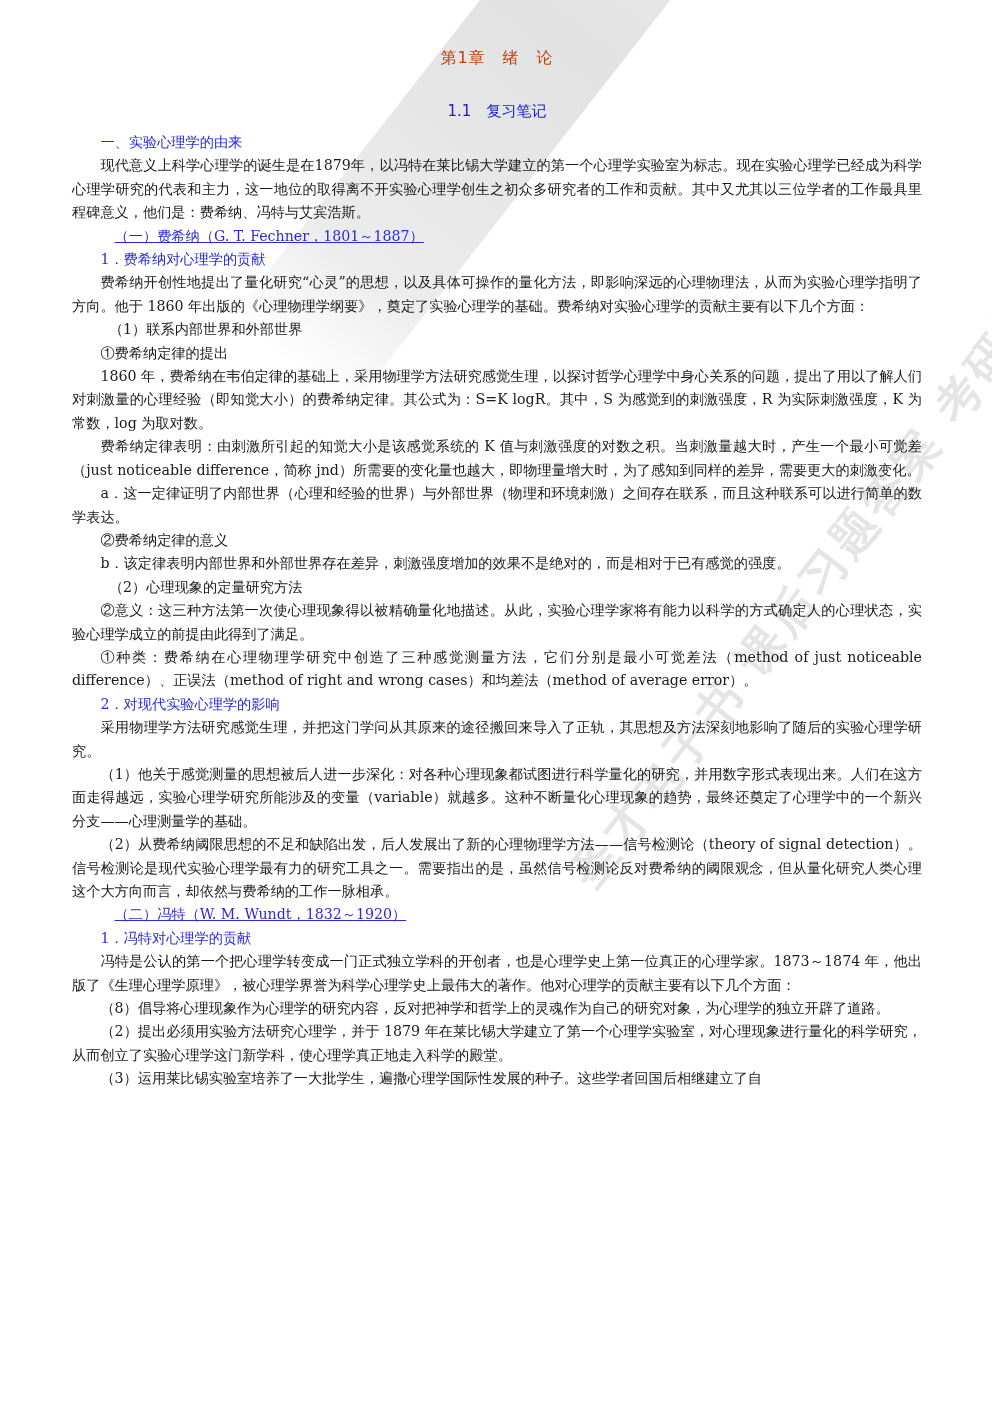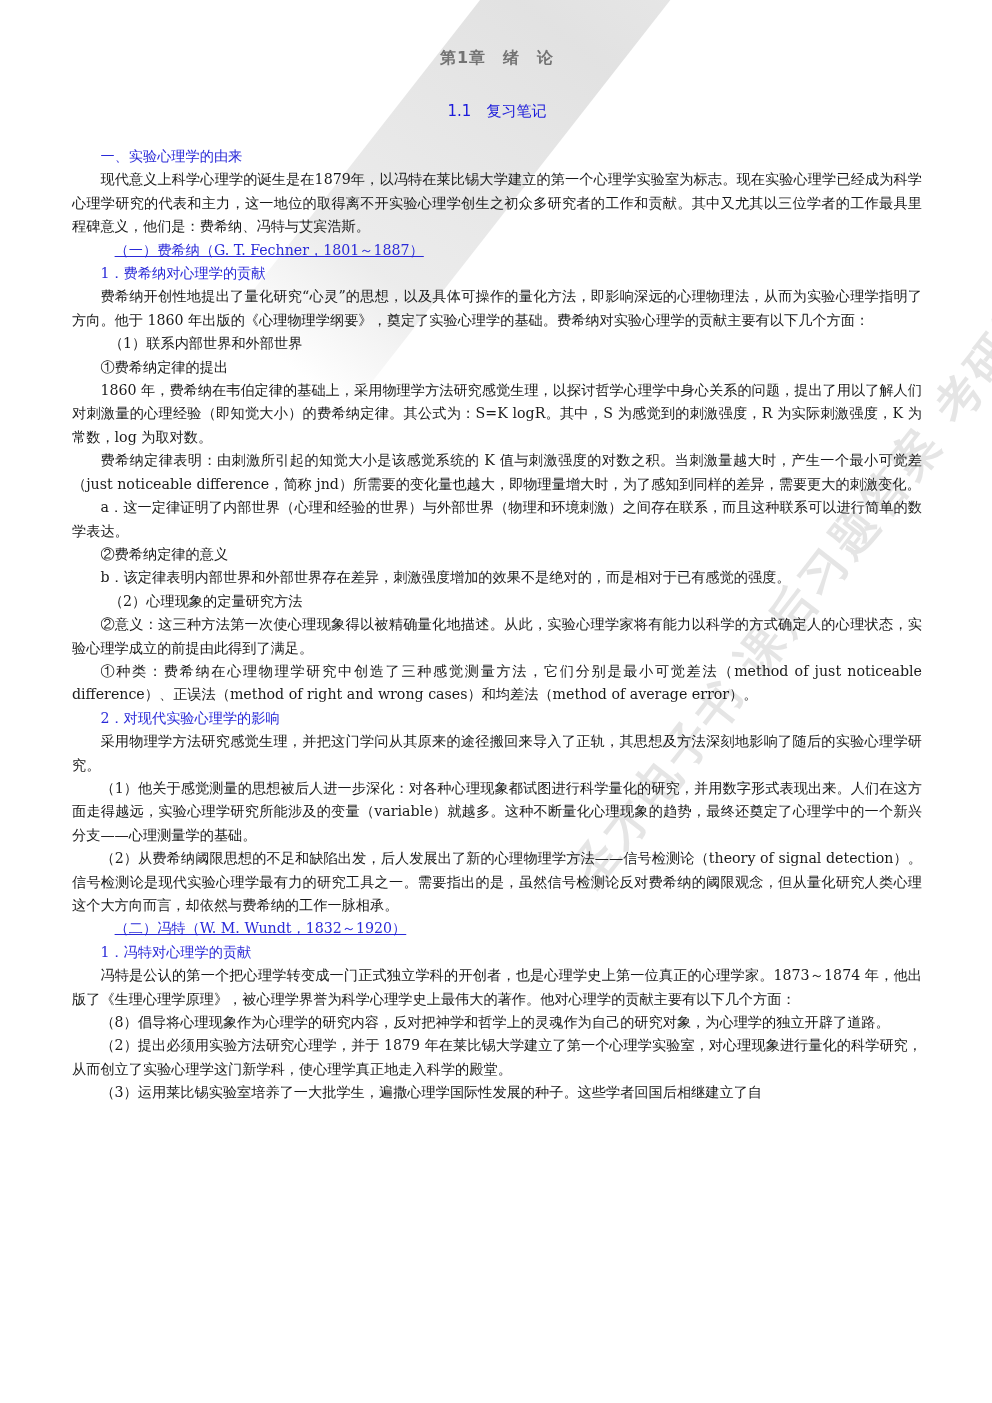--- a/index.html
+++ b/index.html
@@ -1,24 +1,24 @@
 <!DOCTYPE html>
 <html><head>
 <meta charset="utf-8">
 <style>
   html, body { margin: 0; padding: 0; background: #ffffff; }
   body { width: 992px; height: 1403px; position: relative; overflow: hidden;
          font-family: "DejaVu Serif", "Liberation Serif", serif; color: #1a1a1a; }
   .page { position: absolute; left: 72px; top: 0; width: 850px; }
   .chapter-title { position: absolute; top: 48px; left: 0; width: 850px; text-align: center;
-         font-family: "DejaVu Sans", sans-serif; font-weight: bold; font-size: 16px; color: #737373;
+         font-family: "DejaVu Sans", sans-serif; font-weight: normal; font-size: 16px; color: #c2410c;
          letter-spacing: 1px; }
   .section-title { position: absolute; top: 102px; left: 0; width: 850px; text-align: center;
          font-family: "DejaVu Sans", sans-serif; font-weight: normal; font-size: 15px; color: #1a1adb; }
-  .content { position: absolute; top: 145px; left: 0; width: 850px; }
+  .content { position: absolute; top: 131px; left: 0; width: 850px; }
   .p { font-size: 14.2px; line-height: 23.4px; text-align: justify; text-indent: 2em; margin: 0; }
   .h { color: #2a2ad8; text-indent: 2em; font-size: 14.2px; line-height: 23.4px; margin: 0; }
   .h2 { color: #2a2ad8; text-indent: 3em; font-size: 14.2px; line-height: 23.4px; margin: 0; text-decoration: underline; }
   .sub { text-indent: 2.6em; font-size: 14.2px; line-height: 23.4px; margin: 0; }
   .watermark { position: absolute; left: 230px; top: 320px; width: 860px; height: 150px;
          transform: rotate(-52deg); transform-origin: 0 0;
          background: linear-gradient(90deg, rgba(200,200,200,0) 0%, rgba(200,200,200,0.35) 15%, rgba(190,190,190,0.45) 50%, rgba(200,200,200,0.3) 85%, rgba(200,200,200,0) 100%);
          pointer-events: none; }
   .wm-text { position: absolute; left: 420px; top: 520px; transform: rotate(-52deg);
          font-family: "DejaVu Sans", sans-serif; font-weight: bold; font-size: 46px;

